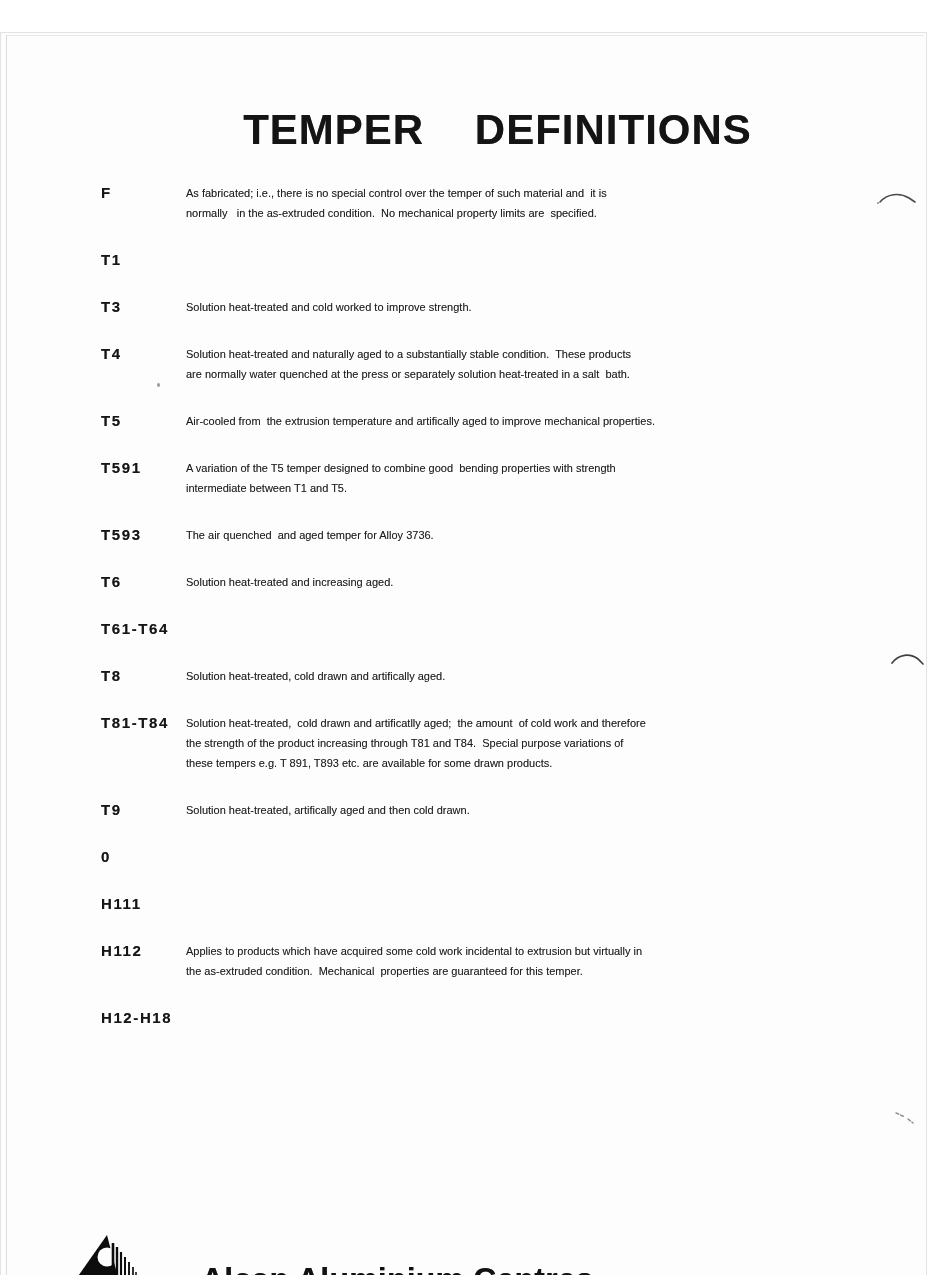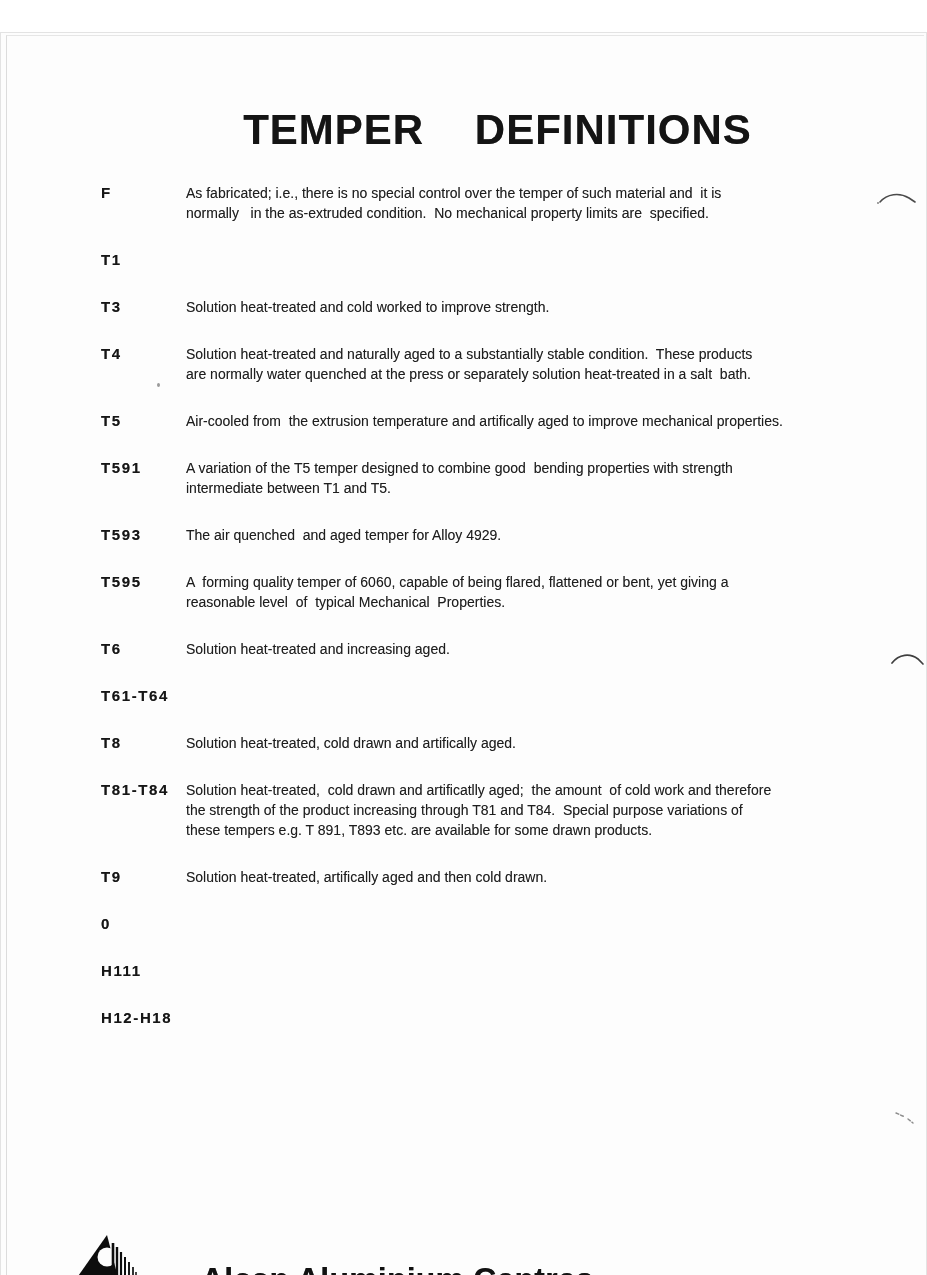--- a/index.html
+++ b/index.html
@@ -54,21 +54,21 @@
     width: 85px;
     flex: 0 0 85px;
     font-weight: 700;
     font-size: 15px;
     line-height: 20px;
     letter-spacing: 1.6px;
     color: #161616;
     text-shadow: 0 0 0.4px rgba(0,0,0,0.5);
   }
   .def-text {
-    font-size: 14px;
+    font-size: 11px;
     line-height: 20px;
     white-space: pre-wrap;
     color: #1e1e1e;
     text-shadow: 0 0 0.4px rgba(0,0,0,0.35);
   }
   .alcan-logo {
     position: absolute;
     left: 62px;
     top: 1200px;
     width: 118px;
@@ -138,26 +138,21 @@
         <div class="def-term">T5</div>
         <div class="def-text">Air-cooled from  the extrusion temperature and artifically aged to improve mechanical properties.</div>
       </div>
       <div class="def-row">
         <div class="def-term">T591</div>
         <div class="def-text">A variation of the T5 temper designed to combine good  bending properties with strength
 intermediate between T1 and T5.</div>
       </div>
       <div class="def-row">
         <div class="def-term">T593</div>
-        <div class="def-text">The air quenched  and aged temper for Alloy 4929.</div>
-      </div>
-      <div class="def-row">
-        <div class="def-term">T595</div>
-        <div class="def-text">A  forming quality temper of 6060, capable of being flared, flattened or bent, yet giving a
-reasonable level  of  typical Mechanical  Properties.</div>
+        <div class="def-text">The air quenched  and aged temper for Alloy 3736.</div>
       </div>
       <div class="def-row">
         <div class="def-term">T6</div>
         <div class="def-text">Solution heat-treated and increasing aged.</div>
       </div>
       <div class="def-row">
         <div class="def-term">T61-T64</div>
       </div>
       <div class="def-row">
         <div class="def-term">T8</div>
@@ -171,20 +166,25 @@
       </div>
       <div class="def-row">
         <div class="def-term">T9</div>
         <div class="def-text">Solution heat-treated, artifically aged and then cold drawn.</div>
       </div>
       <div class="def-row">
         <div class="def-term">0</div>
       </div>
       <div class="def-row">
         <div class="def-term">H111</div>
+      </div>
+      <div class="def-row">
+        <div class="def-term">H112</div>
+        <div class="def-text">Applies to products which have acquired some cold work incidental to extrusion but virtually in
+the as-extruded condition.  Mechanical  properties are guaranteed for this temper.</div>
       </div>
       <div class="def-row">
         <div class="def-term">H12-H18</div>
       </div>
     </div>
 
   <svg class="artifact artifact-1" width="44" height="26" viewBox="0 0 44 26">
     <path d="M5,15 C12,7 24,5 34,11 L40,15" fill="none" stroke="#4a4a4a" stroke-width="1.6" stroke-linecap="round"></path>
     <circle cx="3" cy="16" r="0.9" fill="#777"></circle>
   </svg>

